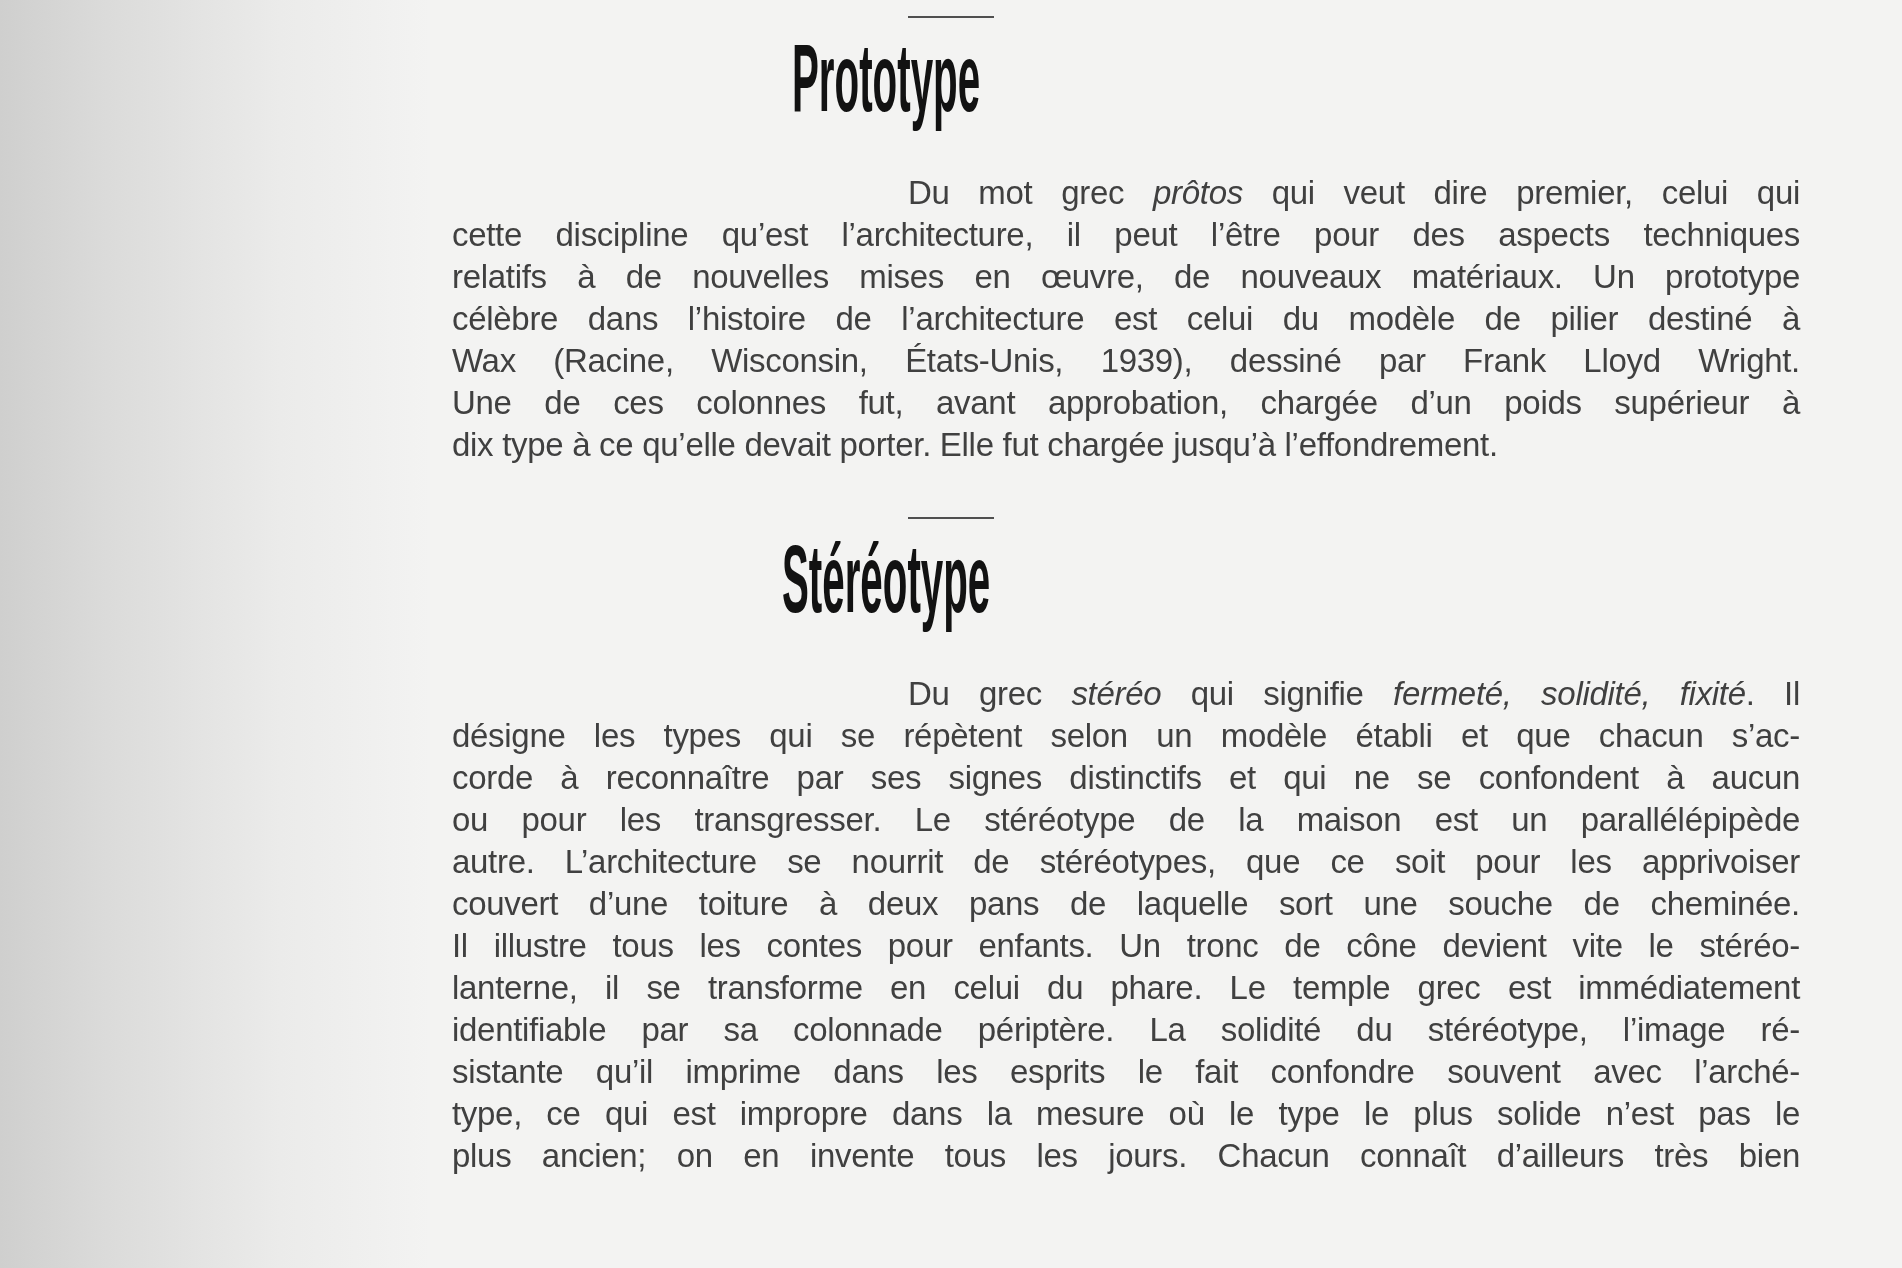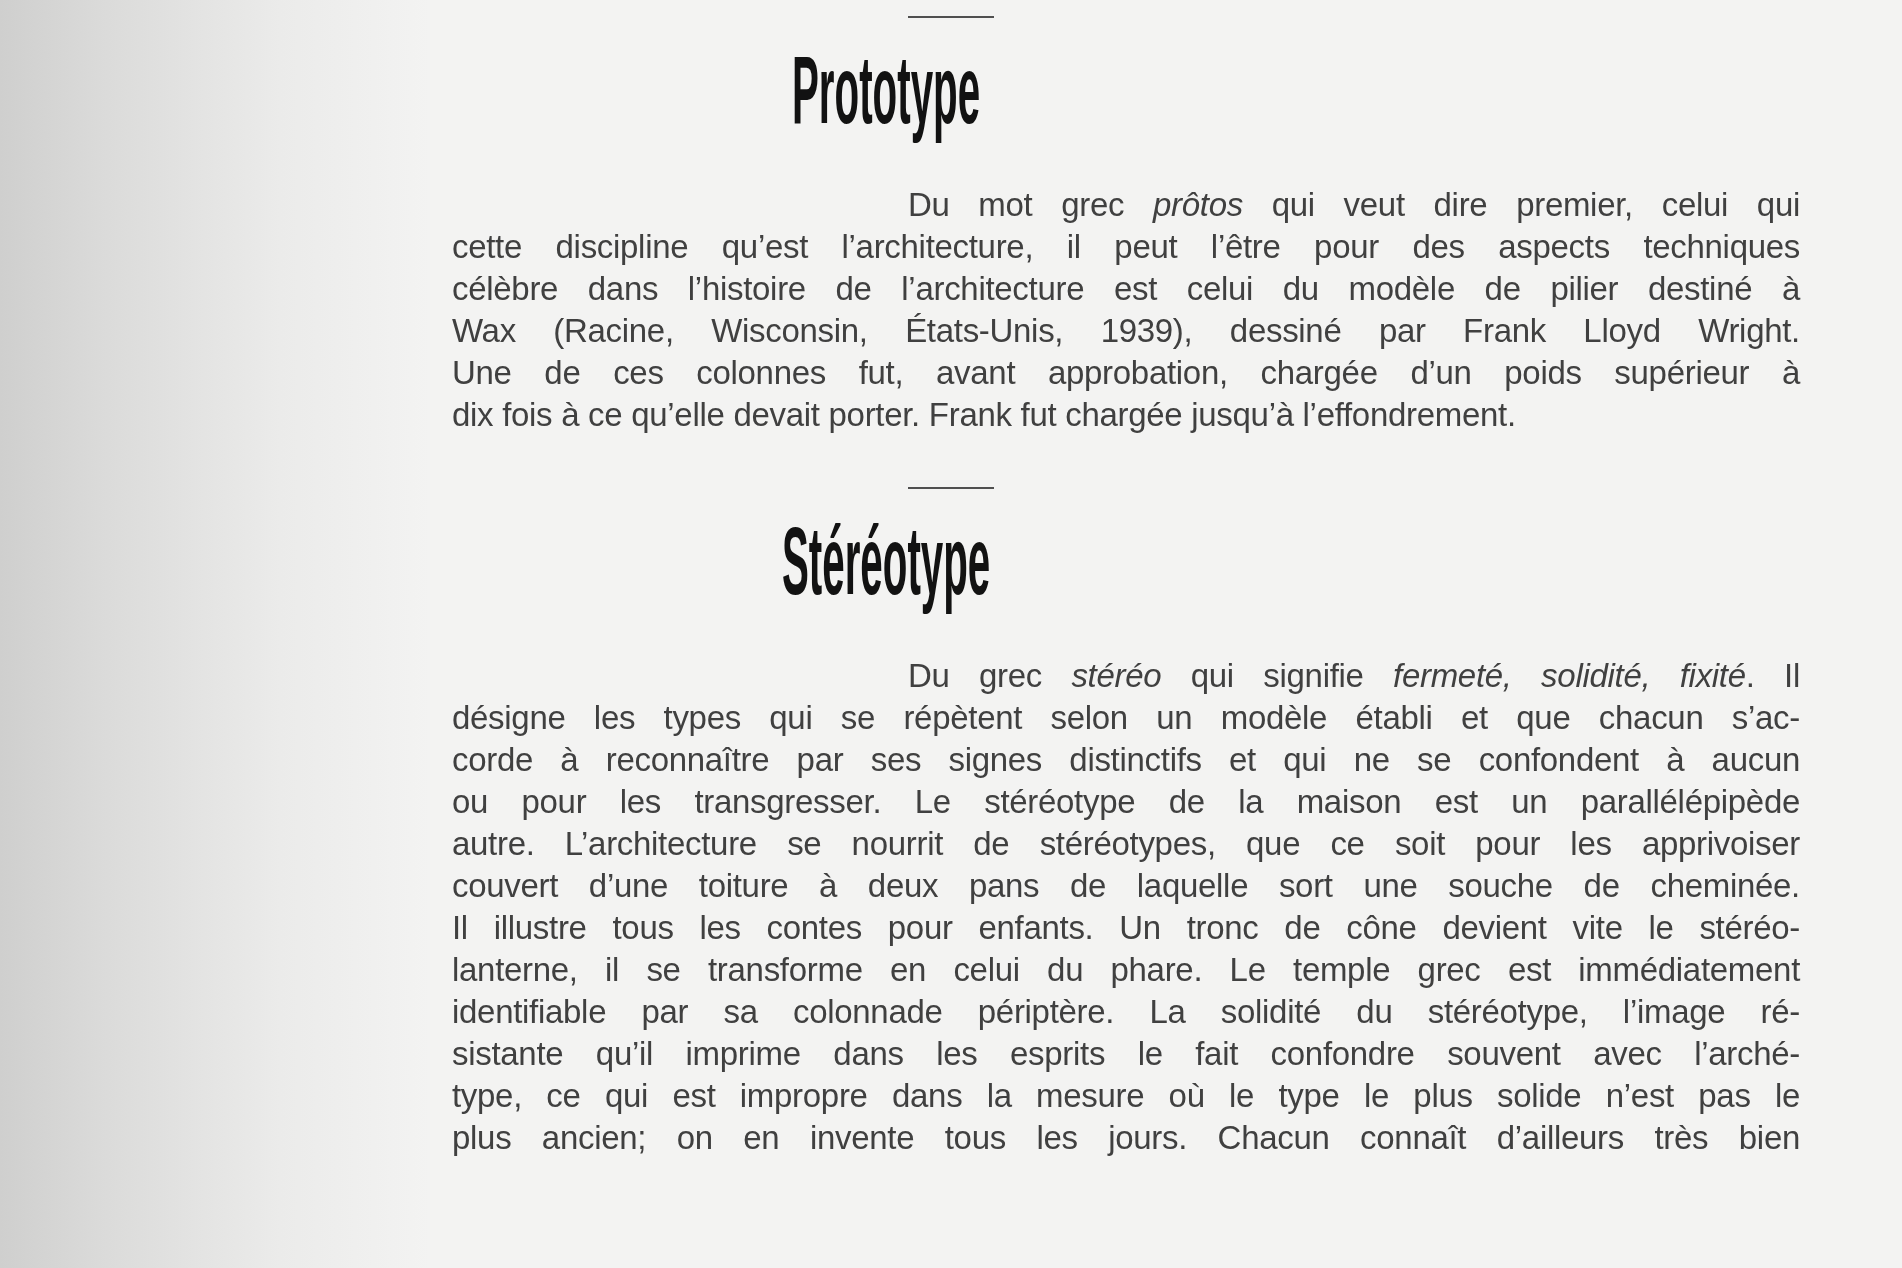--- a/index.html
+++ b/index.html
@@ -34,21 +34,21 @@
     width: 86px;
     height: 2px;
     background: #4f4f4f;
   }
   .rule-row.first { padding-top: 16px; }
   .rule-row.second { padding-top: 51px; }
 
   .heading-row {
     display: flex;
     justify-content: center;
-    margin-top: 24px;
+    margin-top: 12px;
     height: 100px;
   }
   .entry-heading {
     font-size: 96px;
     line-height: 96px;
     font-weight: bold;
     letter-spacing: 0px;
     white-space: nowrap;
     transform: translateX(-65px) scaleX(0.42);
     transform-origin: center;
@@ -83,24 +83,25 @@
     <section>
       <div class="rule-row first">
         <div class="rule"></div>
       </div>
       <div class="heading-row">
         <div class="entry-heading">Prototype</div>
       </div>
       <div class="paragraph">
           <div class="line first"><span>Du mot grec </span><span class="it">prôtos</span><span> qui veut dire premier, celui qui</span></div>
           <div class="line"><span>cette discipline qu’est l’architecture, il peut l’être pour des aspects techniques</span></div>
+          <div class="line"><span>relatifs à de nouvelles mises en œuvre, de nouveaux matériaux. Un prototype</span></div>
           <div class="line"><span>célèbre dans l’histoire de l’architecture est celui du modèle de pilier destiné à</span></div>
           <div class="line"><span>Wax (Racine, Wisconsin, États-Unis, 1939), dessiné par Frank Lloyd Wright.</span></div>
           <div class="line"><span>Une de ces colonnes fut, avant approbation, chargée d’un poids supérieur à</span></div>
-          <div class="line last"><span>dix fois à ce qu’elle devait porter. Frank fut chargée jusqu’à l’effondrement.</span></div>
+          <div class="line last"><span>dix type à ce qu’elle devait porter. Elle fut chargée jusqu’à l’effondrement.</span></div>
         </div>
     </section>
 
     <section>
       <div class="rule-row second">
         <div class="rule"></div>
       </div>
       <div class="heading-row">
         <div class="entry-heading">Stéréotype</div>
       </div>

